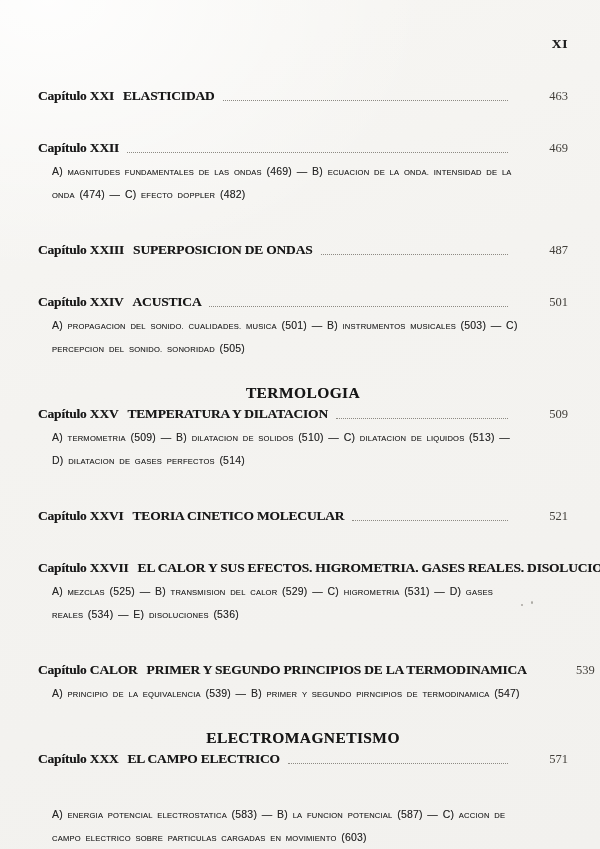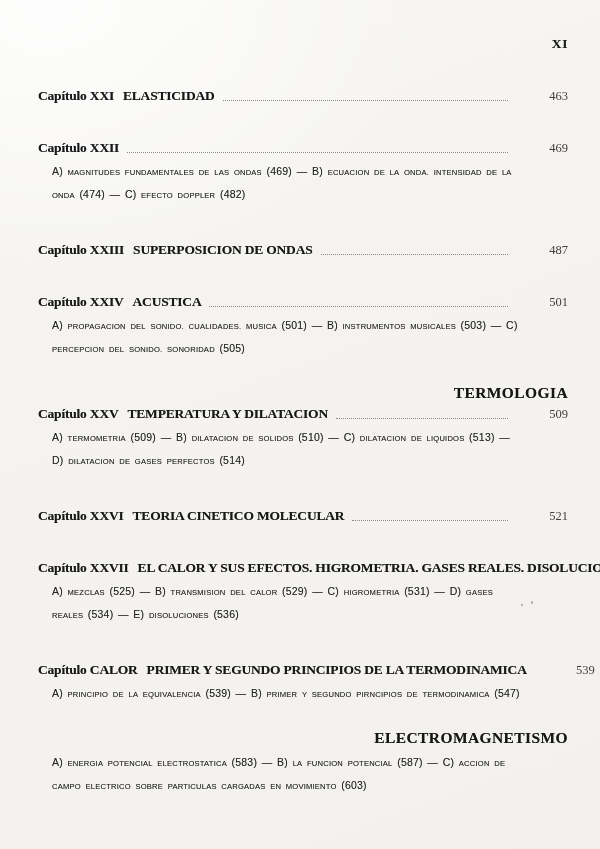--- a/index.html
+++ b/index.html
@@ -60,21 +60,21 @@
     max-width: 470px;
     font-family: "Liberation Sans", sans-serif;
     color: #262626;
     line-height: 20px;
     letter-spacing: 0.2px;
     text-shadow: 0 0 0.4px rgba(30,30,30,0.4);
   }
   .details .lg { font-size: 10.5px; }
   .details .sm { font-size: 7.6px; }
   .section-heading {
-    text-align: right;
+    text-align: center;
     font-weight: bold;
     font-size: 15.5px;
     letter-spacing: 0.4px;
     color: #161616;
     margin-top: 24px;
     text-shadow: 0 0 0.5px rgba(20,20,20,0.5);
   }
   .section-heading + .chapter { margin-top: 4px; }
   .speck {
     position: absolute;
@@ -152,19 +152,27 @@
         <div class="chapter-row">
           <span class="ch-label">Capítulo CALOR</span>
           <span class="ch-title">PRIMER Y SEGUNDO PRINCIPIOS DE LA TERMODINAMICA</span>
           <span class="dots"></span>
           <span class="pnum">539</span>
         </div>
         <div class="details"><span class="lg">A)</span> <span class="sm">PRINCIPIO</span> <span class="sm">DE</span> <span class="sm">LA</span> <span class="sm">EQUIVALENCIA</span> <span class="lg">(539)</span> <span class="lg">—</span> <span class="lg">B)</span> <span class="sm">PRIMER</span> <span class="sm">Y</span> <span class="sm">SEGUNDO</span> <span class="sm">PIRNCIPIOS</span> <span class="sm">DE</span> <span class="sm">TERMODINAMICA</span> <span class="lg">(547)</span></div>
       </div>
       <div class="section-heading">ELECTROMAGNETISMO</div>
       <div class="chapter">
+        <div class="chapter-row">
+          <span class="ch-label">Capítulo XXX</span>
+          <span class="ch-title">EL CAMPO ELECTRICO</span>
+          <span class="dots"></span>
+          <span class="pnum">571</span>
+        </div>
+      </div>
+      <div class="chapter">
         <div class="details"><span class="lg">A)</span> <span class="sm">ENERGIA</span> <span class="sm">POTENCIAL</span> <span class="sm">ELECTROSTATICA</span> <span class="lg">(583)</span> <span class="lg">—</span> <span class="lg">B)</span> <span class="sm">LA</span> <span class="sm">FUNCION</span> <span class="sm">POTENCIAL</span> <span class="lg">(587)</span> <span class="lg">—</span> <span class="lg">C)</span> <span class="sm">ACCION</span> <span class="sm">DE</span> <span class="sm">CAMPO</span> <span class="sm">ELECTRICO</span> <span class="sm">SOBRE</span> <span class="sm">PARTICULAS</span> <span class="sm">CARGADAS</span> <span class="sm">EN</span> <span class="sm">MOVIMIENTO</span> <span class="lg">(603)</span></div>
       </div>
     </div>
 </div>
 
 <div class="speck" style="left:521px; top:604px; width:2px; height:2px;"></div>
 <div class="speck" style="left:531px; top:601px; width:2px; height:3px;"></div>
 
 </body></html>

